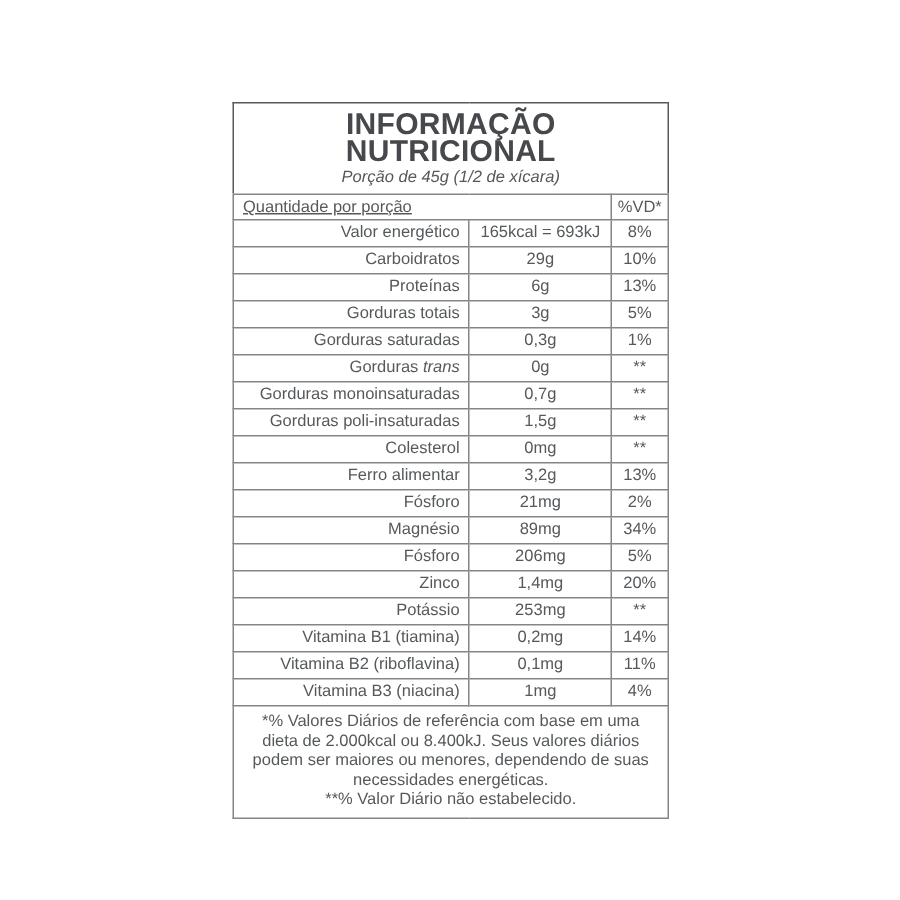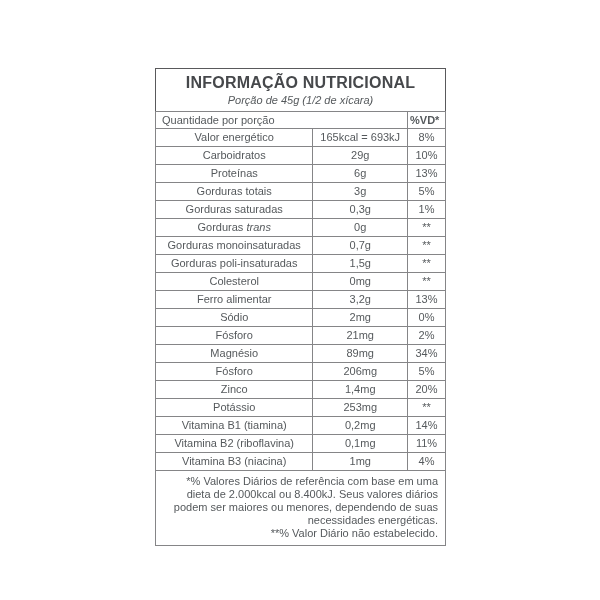--- a/index.html
+++ b/index.html
@@ -12,29 +12,29 @@
   *{margin:0;padding:0;box-sizing:border-box;}
   html,body{width:600px;height:600px;background:var(--bg);
     font-family:"Liberation Sans","DejaVu Sans",sans-serif;color:var(--text);}
   .page{width:600px;height:600px;position:relative;background:var(--bg);}
   .label-wrap{position:absolute;left:155px;top:68px;width:291px;}
   table.nutrition{width:100%;border-collapse:collapse;border:1px solid var(--border-outer);
     font-size:11px;color:var(--text);}
   td,th{border:1px solid var(--border-inner);vertical-align:middle;}
   .title-cell{border:none;border-bottom:1px solid var(--border-inner);
     text-align:center;padding:5px 4px 4px 4px;}
-  .title{font-size:16px;font-weight:bold;color:var(--title);letter-spacing:.2px;line-height:18px;}
+  .title{font-size:20px;font-weight:bold;color:var(--title);letter-spacing:.2px;line-height:18px;}
   .subtitle{font-size:11px;color:var(--text);line-height:13px;margin-top:2px;font-style:italic;}
-  .hdr-left{font-weight:normal;text-align:left;padding:2px 6px;height:17px;}
-  .hdr-vd{font-weight:bold;text-align:left;padding:2px 2px;height:17px;}
-  td.c-name{text-align:center;padding:2px 6px;height:17px;line-height:13px;}
+  .hdr-left{font-weight:normal;text-align:left;padding:2px 6px;height:17px;text-decoration:underline;}
+  .hdr-vd{font-weight:normal;text-align:center;padding:2px 2px;height:17px;}
+  td.c-name{text-align:right;padding:2px 6px;height:17px;line-height:13px;}
   td.c-amt{text-align:center;padding:2px 6px;height:17px;line-height:13px;}
   td.c-vd{text-align:center;padding:2px 2px;height:17px;line-height:13px;}
   td.c-name i{font-style:italic;}
-  .footnote-cell{padding:4px 7px 5px 7px;line-height:13px;font-size:11px;text-align:right;}
+  .footnote-cell{padding:4px 7px 5px 7px;line-height:13px;font-size:11px;text-align:center;}
   .footnote-cell p{margin:0;}
 </style>
 </head>
 <body>
 
 <div class="page">
   <div class="label-wrap">
     <table class="nutrition">
       <colgroup>
         <col style="width:158px">
@@ -99,25 +99,20 @@
             <td class="c-name">Colesterol</td>
             <td class="c-amt">0mg</td>
             <td class="c-vd">**</td>
           </tr>
           <tr>
             <td class="c-name">Ferro alimentar</td>
             <td class="c-amt">3,2g</td>
             <td class="c-vd">13%</td>
           </tr>
           <tr>
-            <td class="c-name">Sódio</td>
-            <td class="c-amt">2mg</td>
-            <td class="c-vd">0%</td>
-          </tr>
-          <tr>
             <td class="c-name">Fósforo</td>
             <td class="c-amt">21mg</td>
             <td class="c-vd">2%</td>
           </tr>
           <tr>
             <td class="c-name">Magnésio</td>
             <td class="c-amt">89mg</td>
             <td class="c-vd">34%</td>
           </tr>
           <tr>

